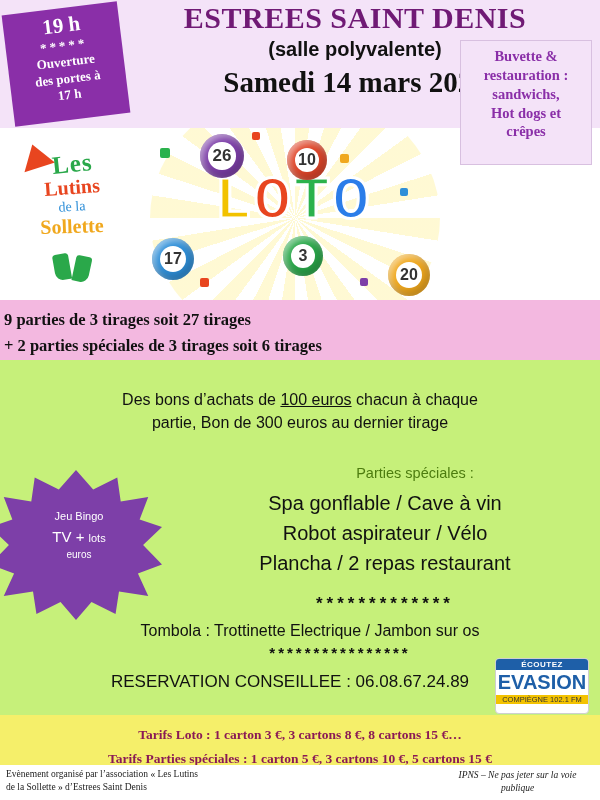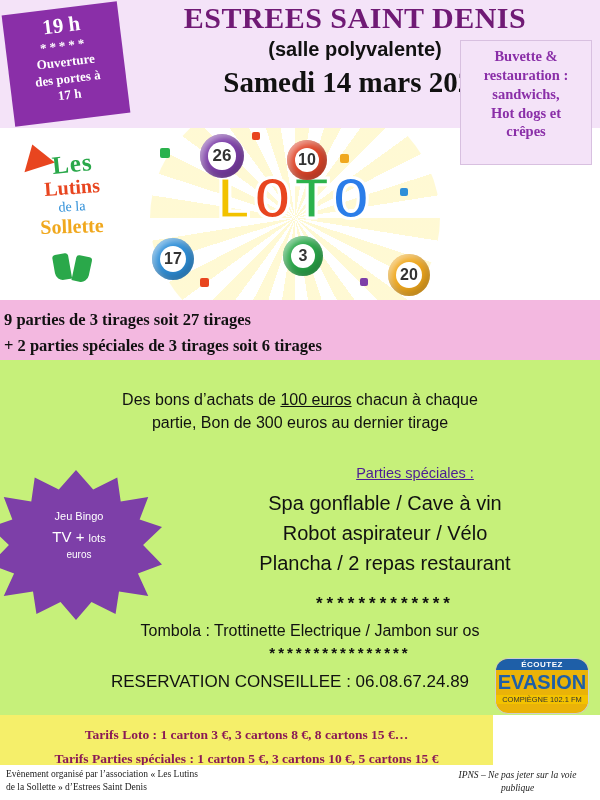--- a/index.html
+++ b/index.html
@@ -192,22 +192,21 @@
     color:#ffffff;font-family:"Liberation Sans",sans-serif;
     z-index:3;
   }
   .burst-text .b1{font-size:11px;display:block;}
   .burst-text .b2{font-size:15px;display:block;margin-top:6px;}
   .burst-text .b2 small{font-size:11px;}
   .burst-text .b3t{font-size:10px;display:block;margin-top:4px;}
 
   .spec-title{
     position:absolute;left:250px;top:105px;width:330px;text-align:center;
-    font-family:"Liberation Sans",sans-serif;font-size:14.5px;color:#4c1d95;
-    text-decoration:underline;
+    font-family:"Liberation Sans",sans-serif;font-size:14.5px;color:#4d7c0f;
   }
   .spec-list{
     position:absolute;left:185px;top:128px;width:400px;text-align:center;
     font-family:"Liberation Sans",sans-serif;font-size:20px;color:#111;
     line-height:1.5;
   }
   .stars-row{
     position:absolute;left:185px;top:234px;width:400px;text-align:center;
     font-family:"Liberation Sans",sans-serif;font-weight:bold;font-size:17px;
     letter-spacing:4px;color:#111;
@@ -222,38 +221,38 @@
     letter-spacing:3px;color:#111;
   }
   .reservation{
     position:absolute;left:60px;top:312px;width:460px;text-align:center;
     font-family:"Liberation Sans",sans-serif;font-size:17px;color:#111;
   }
 
   
   .evasion{
     position:absolute;left:495px;top:298px;width:92px;height:54px;
-    background:#eab308;border:1px solid #cfcfcf;border-radius:13px;
+    background:#ffffff;border:1px solid #cfcfcf;border-radius:4px;
     text-align:center;overflow:hidden;
   }
   .evasion .ecoutez{
     background:#1e5fa8;color:#ffffff;font-size:8px;font-weight:bold;
     padding:1px 0;letter-spacing:.5px;
   }
   .evasion .name{
     color:#1e5fa8;font-family:"Liberation Sans",sans-serif;
     font-weight:bold;font-size:20px;line-height:1.25;
   }
   .evasion .freq{
     font-size:7.5px;color:#333;background:#f3c200;
   }
 
   
   .tarifs{
-    position:absolute;left:0;top:715px;width:493px;height:50px;
+    position:absolute;left:0;top:715px;width:600px;height:50px;
     background:#f5ef6a;
     color:#8a1a55;
     font-family:"Liberation Serif",serif;font-weight:bold;
     font-size:13.5px;text-align:center;
     padding-top:8px;box-sizing:border-box;
     line-height:1.75;
   }
 
   
   .footer{

